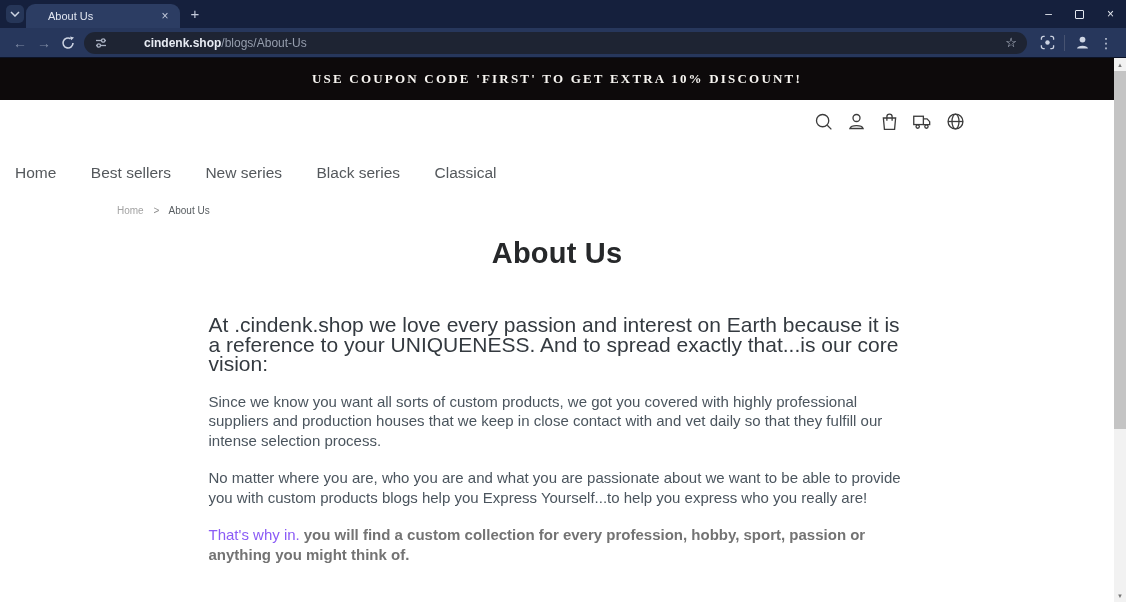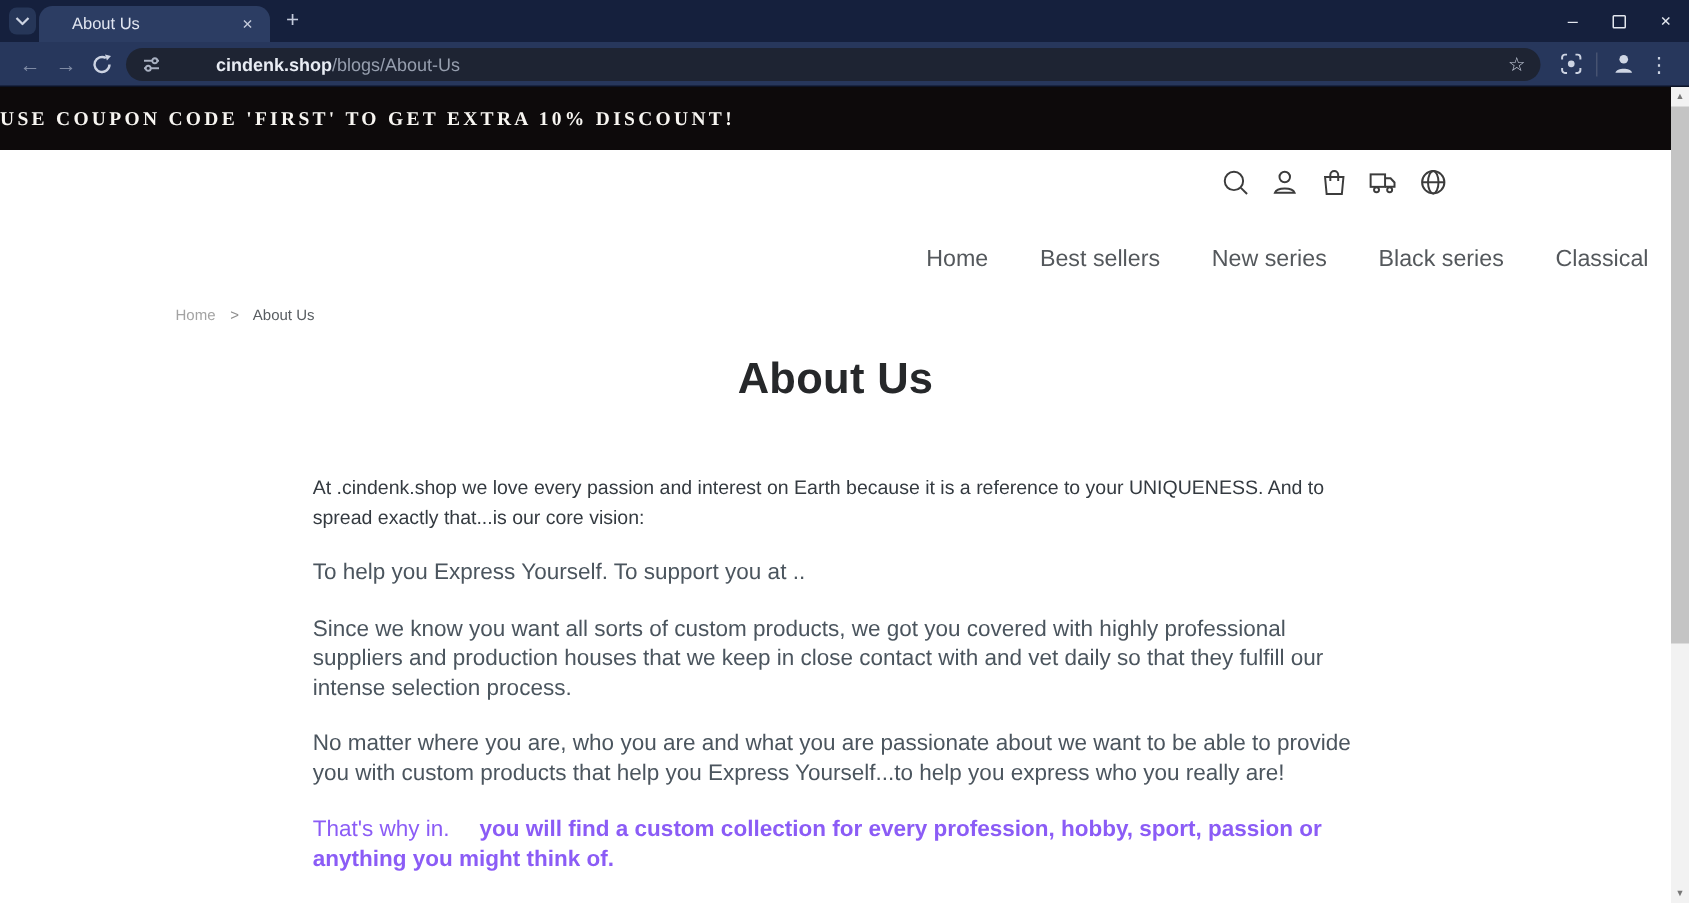--- a/index.html
+++ b/index.html
@@ -36,45 +36,45 @@
   .url-host { color:#e8ecf4; font-weight:bold; }
   .url-path { color:#969eae; }
   .star-btn { margin-left:auto; color:#ccd3e2; font-size:13px; cursor:pointer; }
   .tool-ic { width:24px; height:24px; display:flex; align-items:center; justify-content:center; cursor:pointer; }
   .toolbar-sep { width:1px; height:16px; background:#475371; margin:0 5px; }
   .menu-dots { color:#ccd3e2; font-size:14px; }
 
   
   .page { position:absolute; left:0; top:58px; width:1114px; height:544px; background:#fff; overflow:hidden; }
 
-  .banner { height:42px; background:#0d0a0b; display:flex; align-items:center; justify-content:flex-start; }
+  .banner { height:42px; background:#0d0a0b; display:flex; align-items:center; justify-content:center; }
   .banner-text { color:#f7f5f1; font-family:"Liberation Serif", serif; font-weight:bold;
     font-size:13px; letter-spacing:2.2px; }
 
   .shop-header { position:relative; height:47px; }
   .header-icons { position:absolute; right:148px; top:11px; display:flex; gap:12px; }
   .h-icon { width:21px; height:21px; display:flex; align-items:center; justify-content:center; cursor:pointer; }
 
-  .shop-nav { height:45px; text-align:right; padding-top:17px; }
+  .shop-nav { height:45px; text-align:left; padding-top:17px; }
   .shop-nav a { display:inline-block; margin:0 15px; color:#54585c; font-size:15.5px;
     text-decoration:none; cursor:pointer; }
 
   .breadcrumb { width:880px; margin:0 auto; padding-top:13px; font-size:10px; }
   .crumb-home { color:#a3a3a3; cursor:pointer; }
   .crumb-sep { color:#8e8e8e; margin:0 7px; }
   .crumb-current { color:#585d61; }
 
   h1.page-title { text-align:center; margin-top:21px; font-size:29px; font-weight:600;
     color:#26282a; letter-spacing:.2px; }
 
   .content { width:697px; margin:45px auto 0; font-size:15px; line-height:19.5px; }
   .content p { margin:0 0 18px; color:#4b555e; }
-  .content p.em { color:#343a40; font-size:13px; }
+  .content p.em { color:#343a40; font-size:21px; }
   .lead-soft { color:#8b5cf6; margin-right:4px; }
-  .rest-strong { color:#8b5cf6; font-weight:600;margin-left:16px; }
+  .rest-strong { color:#737373; font-weight:600; }
 
   
   .scrollbar { position:absolute; right:0; top:58px; width:12px; height:544px; background:#f2f2f2; }
   .sb-arrow { position:absolute; left:0; width:12px; height:13px; display:flex; align-items:center;
     justify-content:center; font-size:6px; color:#777; cursor:pointer; }
   .sb-up { top:0; }
   .sb-down { bottom:0; }
   .sb-thumb { position:absolute; left:0; top:13px; width:12px; height:358px; background:#c4c4c4; cursor:pointer; }
 
   svg { display:block; }
@@ -197,23 +197,22 @@
     <div class="breadcrumb">
       <span class="crumb-home">Home</span>
       <span class="crumb-sep">&gt;</span>
       <span class="crumb-current">About Us</span>
     </div>
 
     <h1 class="page-title">About Us</h1>
 
     <div class="content">
       <p class="em">At .cindenk.shop we love every passion and interest on Earth because it is a reference to your UNIQUENESS. And to spread exactly that...is our core vision:</p>
-      <p>To help you Express Yourself. To support you at ..</p>
       <p>Since we know you want all sorts of custom products, we got you covered with highly professional suppliers and production houses that we keep in close contact with and vet daily so that they fulfill our intense selection process.</p>
-      <p>No matter where you are, who you are and what you are passionate about we want to be able to provide you with custom products that help you Express Yourself...to help you express who you really are!</p>
+      <p>No matter where you are, who you are and what you are passionate about we want to be able to provide you with custom products blogs help you Express Yourself...to help you express who you really are!</p>
       <p><span class="lead-soft">That's why in.</span><span class="rest-strong">you will find a custom collection for every profession, hobby, sport, passion or anything you might think of.</span></p>
 
     </div>
 
   </div>
 
   <div class="scrollbar">
     <div class="sb-arrow sb-up">▲</div>
     <div class="sb-thumb"></div>
     <div class="sb-arrow sb-down">▼</div>

